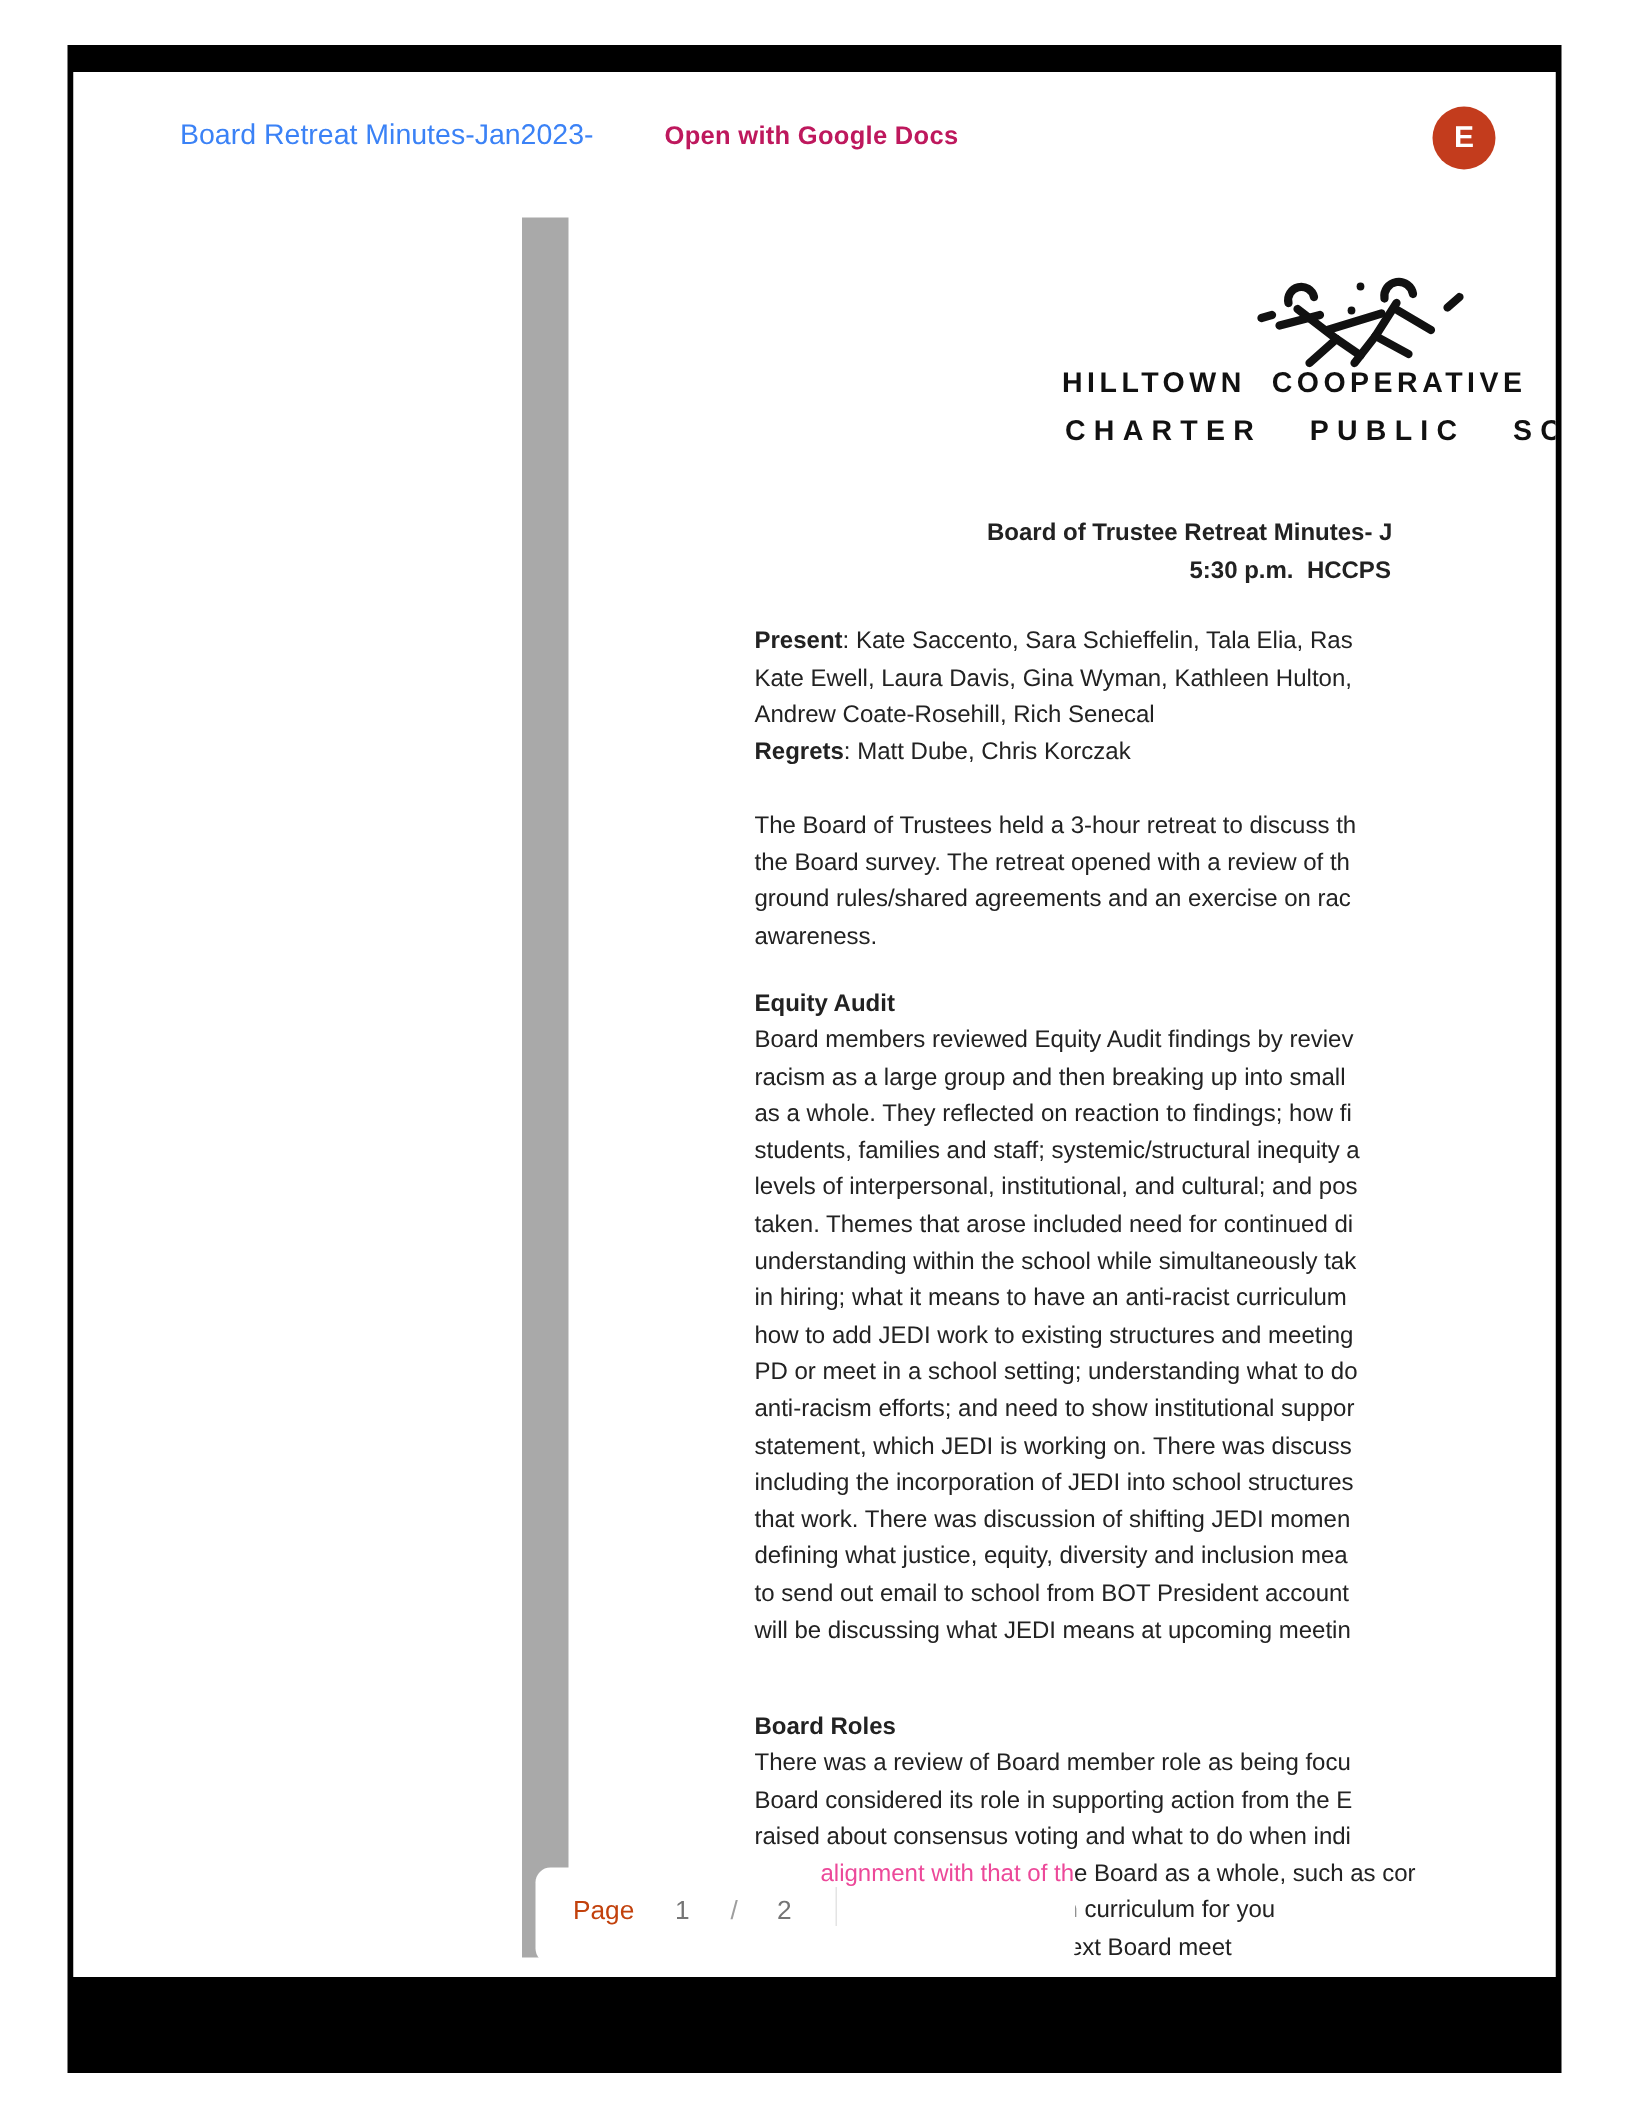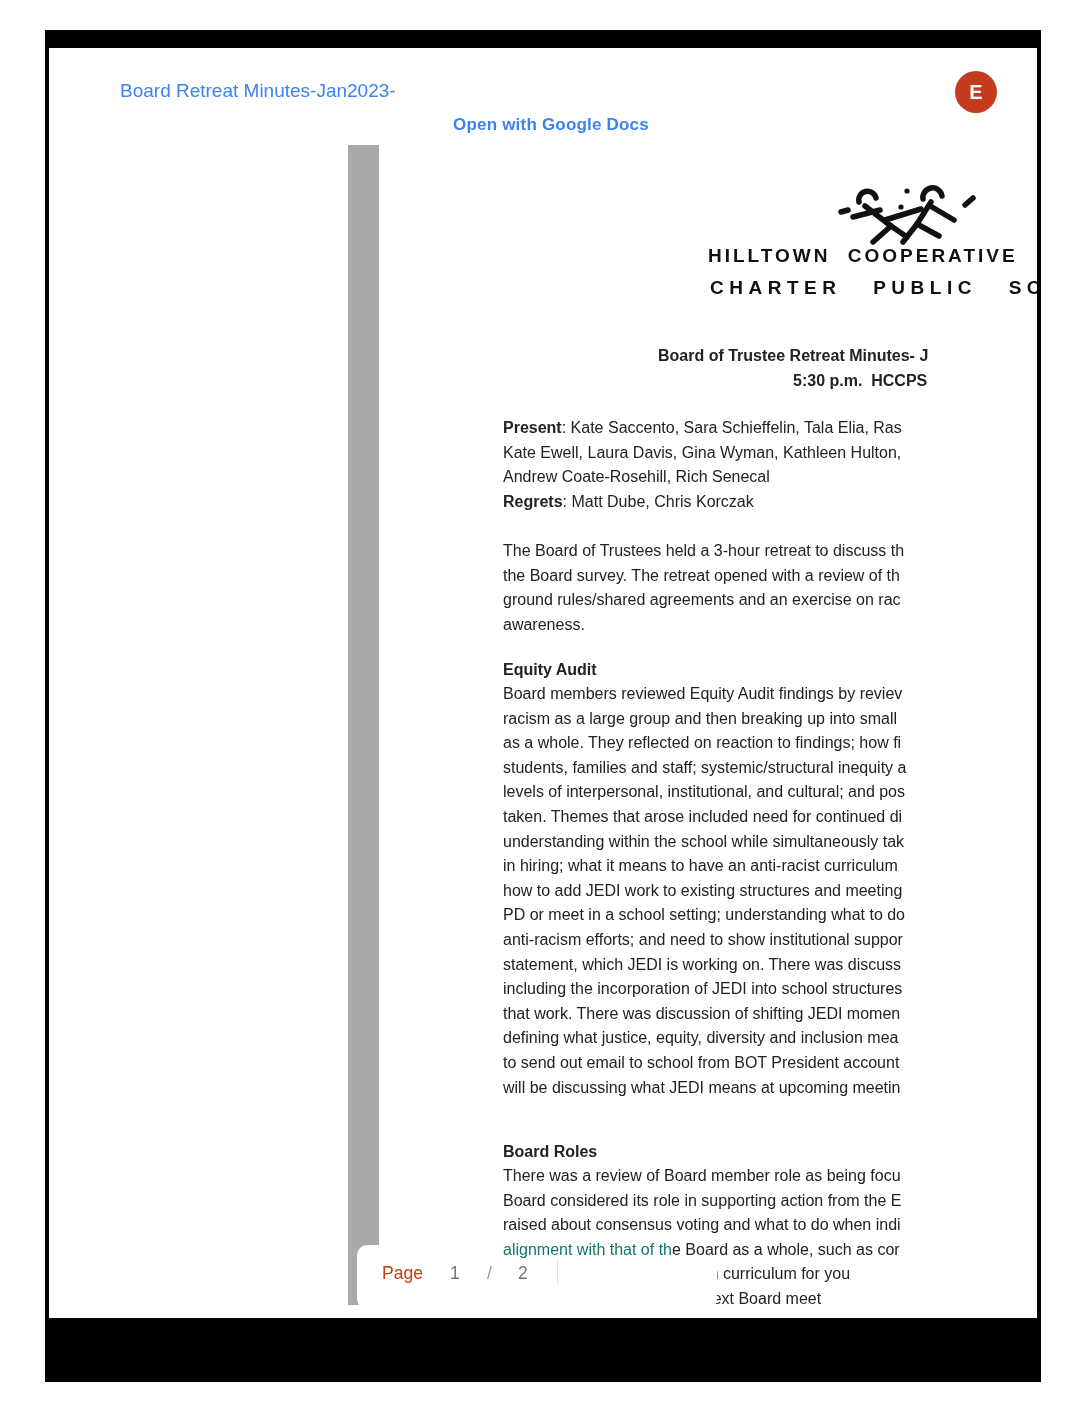--- a/index.html
+++ b/index.html
@@ -5,36 +5,36 @@
   html,body{margin:0;padding:0;background:#ffffff;}
   .stage{position:relative;width:1088px;height:1408px;background:#fff;overflow:hidden;
          font-family:"Liberation Sans",sans-serif;}
   
   .frame{position:absolute;left:45px;top:30px;width:996px;height:1352px;box-sizing:border-box;
          border:solid #000;border-width:18px 4px 64px 4px;background:#fff;}
   .viewer{position:relative;width:100%;height:100%;background:#fff;overflow:hidden;}
 
   
   .file-title{position:absolute;left:71px;top:32px;font-size:19px;color:#3b82f6;white-space:pre;}
-  .open-with{position:absolute;left:404px;top:33px;font-size:17px;font-weight:bold;color:#3b82f6;
+  .open-with{position:absolute;left:394px;top:33px;font-size:17px;font-weight:bold;color:#be185d;
              letter-spacing:.2px;white-space:pre;cursor:pointer;background:none;border:none;padding:0;
-             font-family:"Liberation Sans",sans-serif;margin-top:34px;}
+             font-family:"Liberation Sans",sans-serif;}
   .avatar{position:absolute;left:906px;top:23px;width:42px;height:42px;border-radius:50%;
           display:flex;align-items:center;justify-content:center;
           color:#fff;font-size:20px;font-weight:bold;}
 
   
   .scrollbar{position:absolute;left:299px;top:97px;width:31px;height:1160px;background:#a9a9a9;z-index:1;}
 
   
   .doc{position:absolute;left:0;top:0;width:100%;height:100%;}
   .doc-block{position:absolute;left:454px;color:#222;font-size:16px;line-height:24.6px;}
   .doc-block .line{white-space:pre;}
   .seg-b{font-weight:bold;}
-  .seg-f{color:#0f766e;}
+  .seg-f{color:#ec4899;margin-left:44px;}
   .block-meeting-heading{top:296px;font-weight:bold;}
   .block-meeting-heading .line:nth-child(1){margin-left:155px;}
   .block-meeting-heading .line:nth-child(2){margin-left:290px;}
   .block-attendance{top:368px;}
   .block-intro{top:491px;}
   .block-equity-audit-heading{top:610px;font-weight:bold;}
   .block-equity-audit{top:634px;}
   .block-board-roles-heading{top:1092px;font-weight:bold;}
   .block-board-roles{top:1116px;}
   .block-board-roles .line:nth-child(4){position:relative;z-index:6;}

